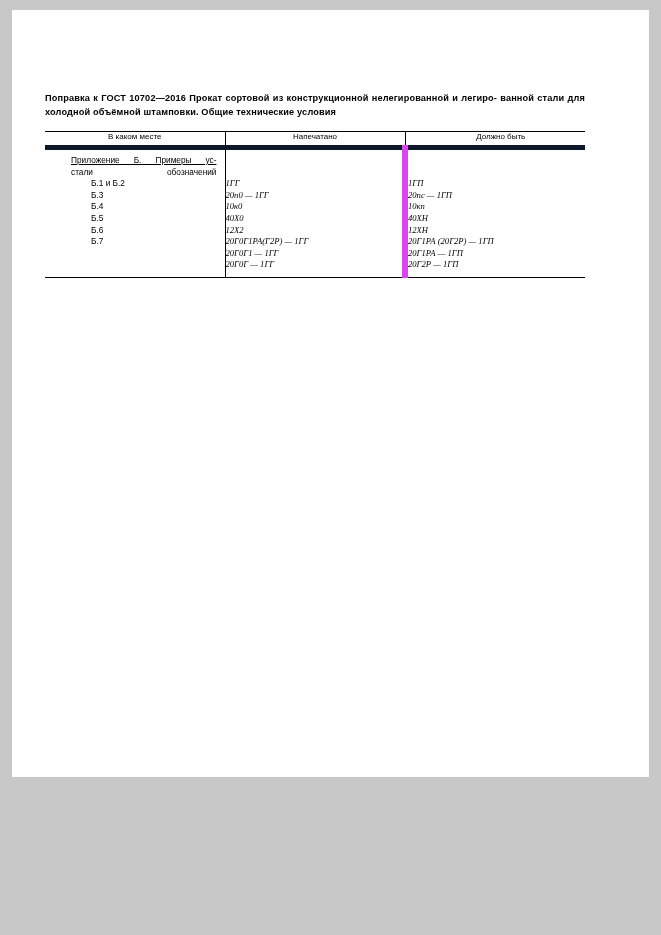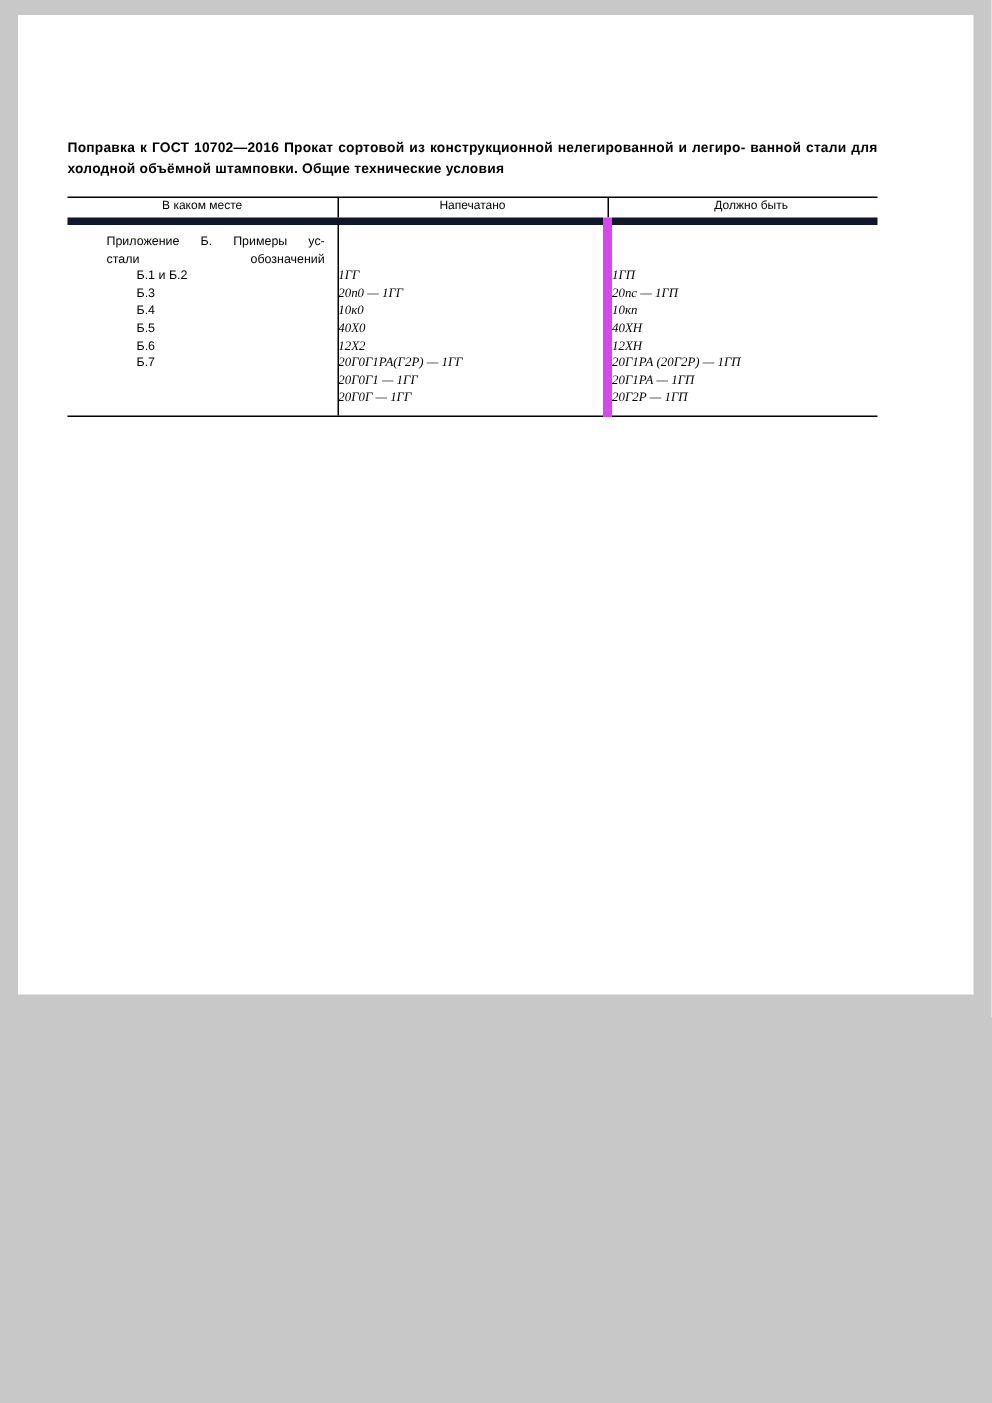--- a/index.html
+++ b/index.html
@@ -10,21 +10,21 @@
     width: 661px;
     height: 935px;
     background: #c8c8c8;
     font-family: "Liberation Sans", sans-serif;
   }
   .page {
     position: absolute;
     left: 12px;
     top: 10px;
     width: 637px;
-    height: 653px;
+    height: 767px;
     background: #ffffff;
     box-sizing: border-box;
   }
   .content {
     position: absolute;
     left: 33px;
     top: 82px;
     width: 540px;
   }
   .doc-title {
@@ -76,21 +76,21 @@
     font-size: 8.3px;
     line-height: 11.6px;
     color: #000;
   }
   .left-block .intro {
     text-align: justify;
     padding-left: 26px;
     padding-right: 8px;
     text-align-last: justify;
   }
-  .left-block .intro span.l1 { display: block; }
+  .left-block .intro span.l1 { display: block; text-decoration: underline; }
   .left-block .item {
     padding-left: 46px;
   }
   .mid-block, .right-block {
     font-family: "Liberation Serif", serif;
     font-style: italic;
     font-size: 8.6px;
     line-height: 11.6px;
     color: #000;
   }

